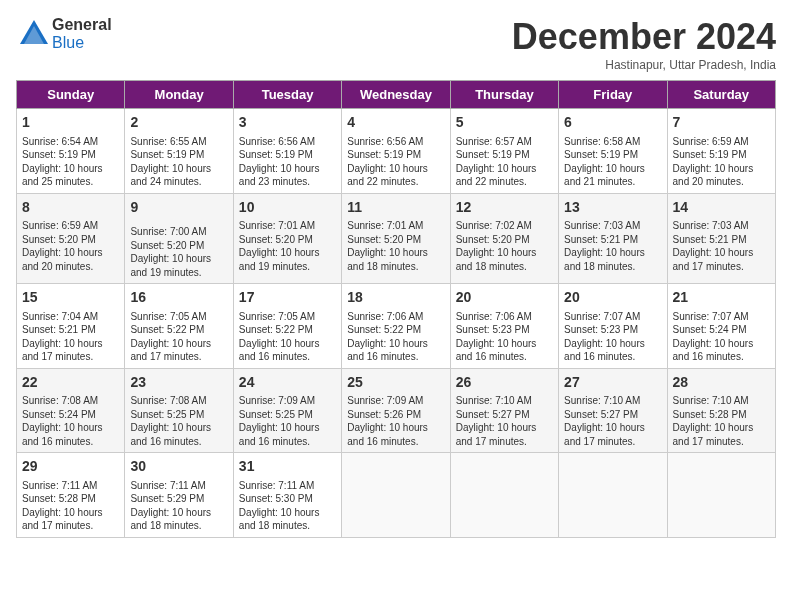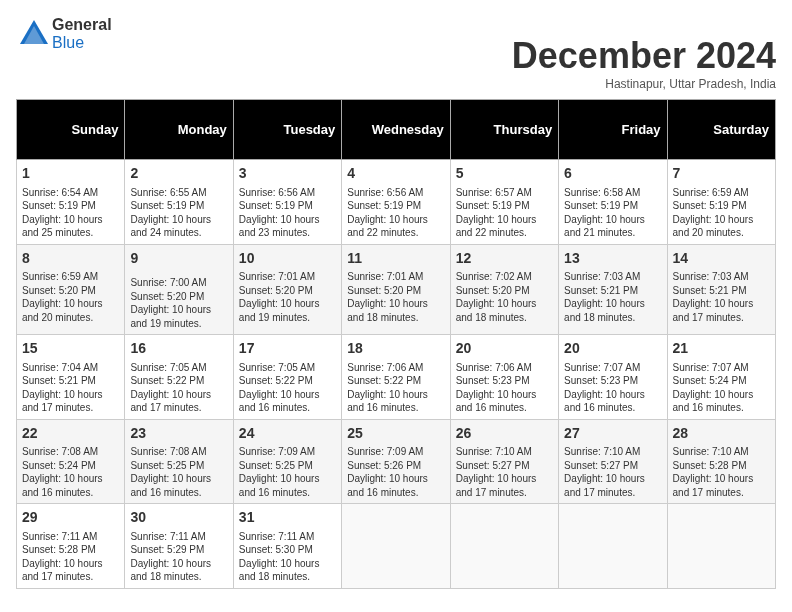--- a/index.html
+++ b/index.html
@@ -34,41 +34,40 @@
       font-size: 16px;
       color: #1a6fc4;
       font-weight: normal;
     }
     .logo-icon {
       width: 36px;
       height: 36px;
     }
     .title-section {
       text-align: right;
-      margin-top: 19px;
     }
     .month-title {
       font-size: 36px;
       font-weight: bold;
       color: #333;
     }
     .location-title {
       font-size: 12px;
       color: #555;
     }
     .calendar {
       width: 100%;
       border-collapse: collapse;
       font-size: 11px;
     }
     .calendar th {
-      background-color: #000000;
+      background-color: #701a75;
       color: #fff;
-      text-align: right;
-      padding: 22px 6px;
+      text-align: center;
+      padding: 6px 6px;
       font-size: 13px;
       font-weight: bold;
       border: 1px solid #aaa;
     }
     .calendar td {
       vertical-align: top;
       border: 1px solid #ccc;
       padding: 4px 5px;
       width: calc(100% / 7);
       min-height: 80px;

